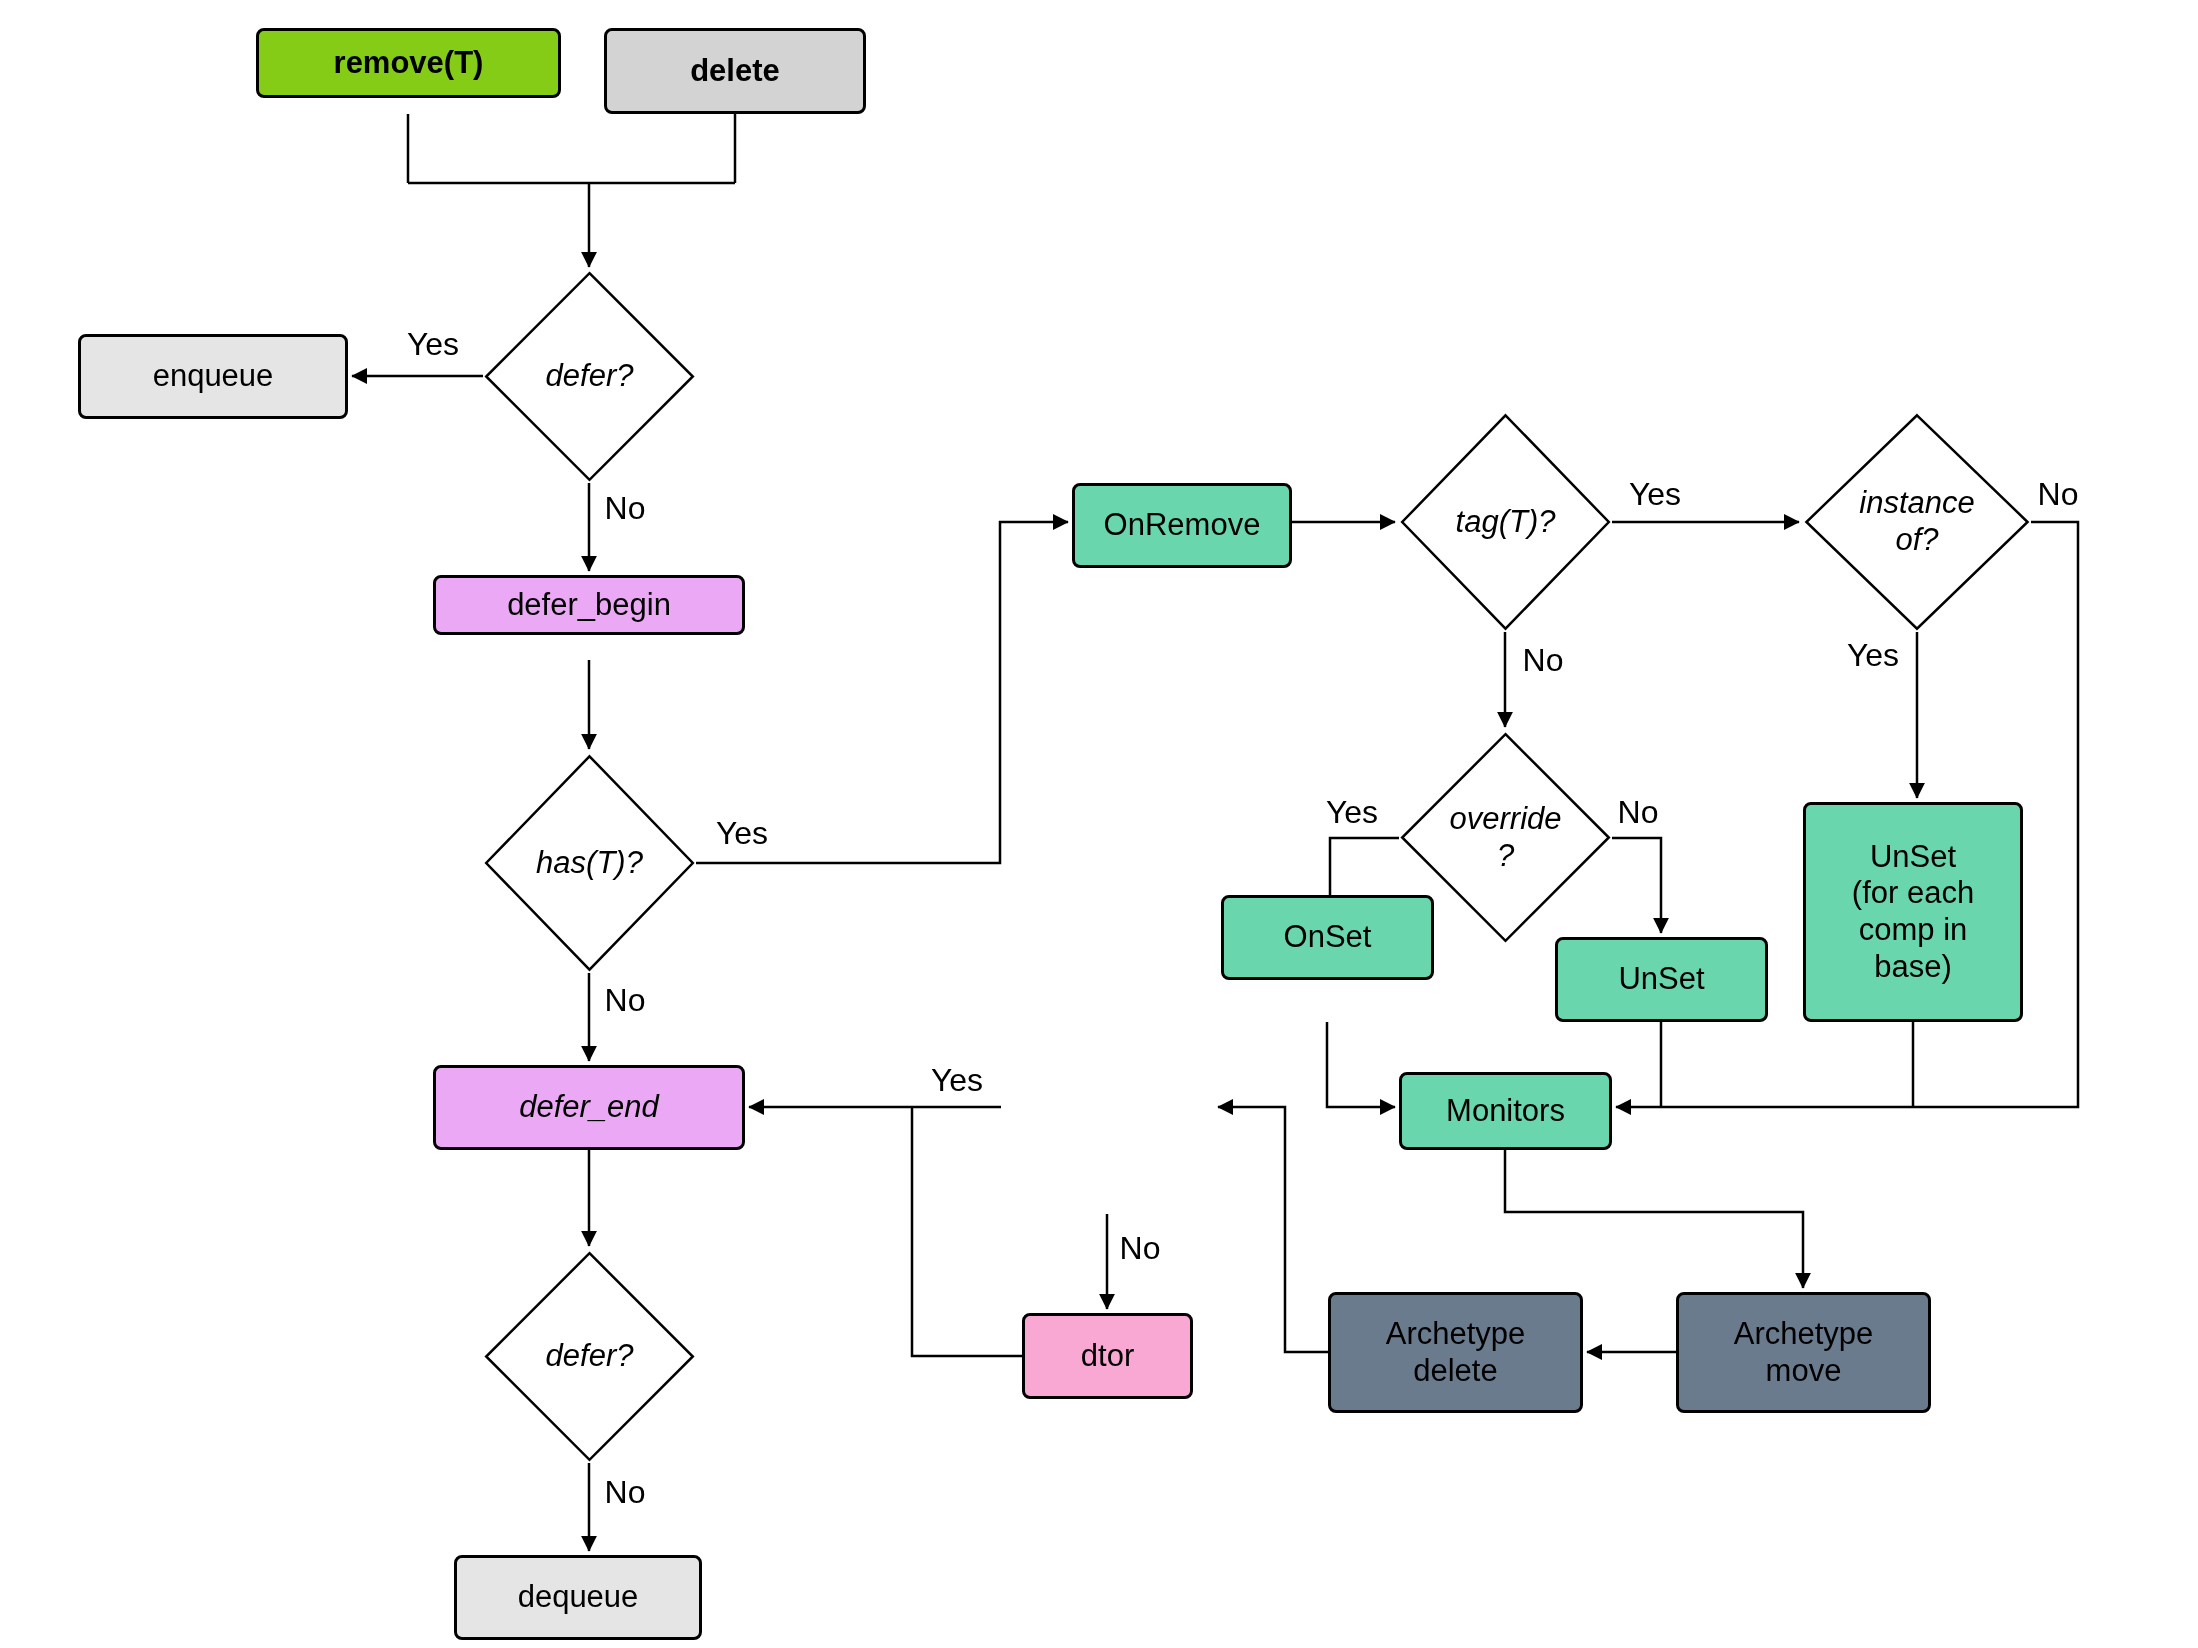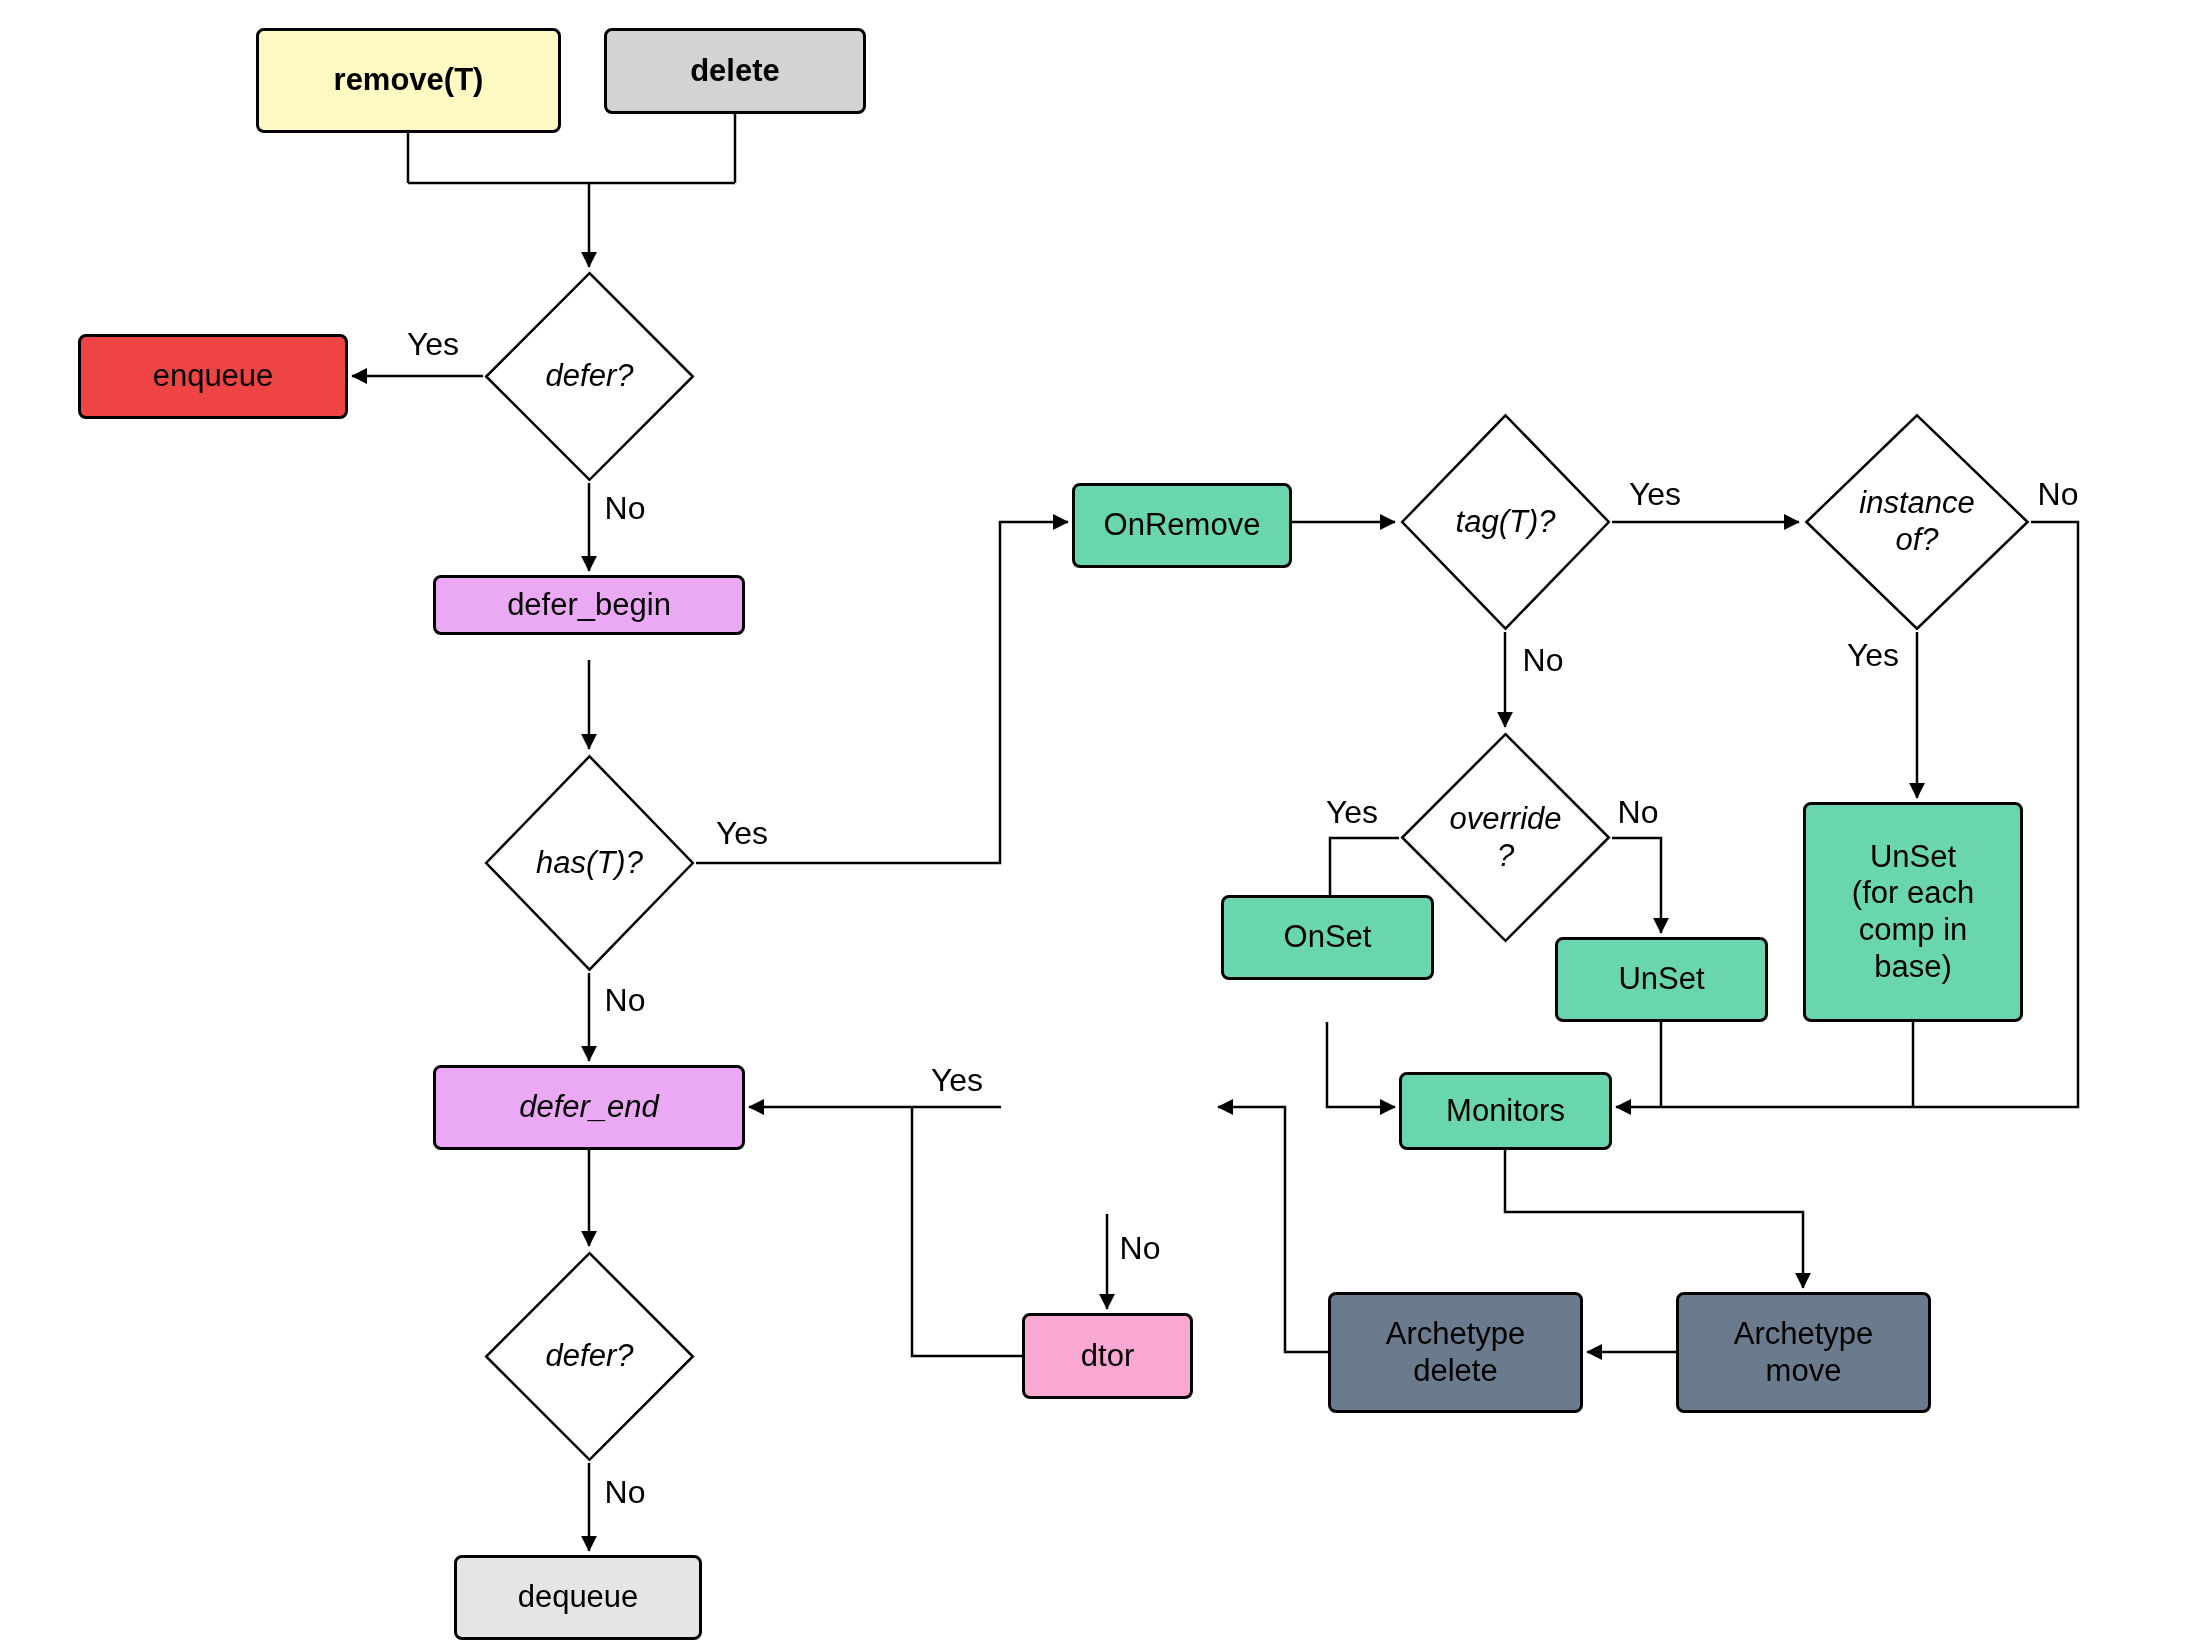--- a/index.html
+++ b/index.html
@@ -114,27 +114,27 @@
     <polyline points="1505,1150 1505,1212 1803,1212 1803,1288" marker-end="url(#arrowhead)"></polyline>
     <polyline points="1676,1352 1587,1352" marker-end="url(#arrowhead)"></polyline>
     <polyline points="1328,1352 1285,1352 1285,1107 1218,1107" marker-end="url(#arrowhead)"></polyline>
     <polyline points="1001,1107 749,1107" marker-end="url(#arrowhead)"></polyline>
     <polyline points="1107,1214 1107,1309" marker-end="url(#arrowhead)"></polyline>
     <polyline points="1022,1356 912,1356 912,1107"></polyline>
     <polyline points="589,1150 589,1246" marker-end="url(#arrowhead)"></polyline>
     <polyline points="589,1463 589,1551" marker-end="url(#arrowhead)"></polyline>
   </svg>
 
-  <div class="node bold" style="left: 256px; top: 28px; width: 305px; height: 105px; background-color: #fef9c3;">
+  <div class="node bold" style="left: 256px; top: 28px; width: 305px; height: 70px; background-color: #84cc16;">
     <span>remove(T)</span>
   </div>
   <div class="node bold" style="left: 604px; top: 28px; width: 262px; height: 86px; background-color: rgb(211, 211, 211);">
     <span>delete</span>
   </div>
-  <div class="node" style="left: 78px; top: 334px; width: 270px; height: 85px; background-color: #ef4444;">
+  <div class="node" style="left: 78px; top: 334px; width: 270px; height: 85px; background-color: #e5e5e5;">
     <span>enqueue</span>
   </div>
   <div class="node" style="left: 433px; top: 575px; width: 312px; height: 60px; background-color: rgb(235, 169, 245);">
     <span>defer_begin</span>
   </div>
   <div class="node" style="left: 433px; top: 1065px; width: 312px; height: 85px; background-color: rgb(235, 169, 245); font-style: italic;">
     <span>defer_end</span>
   </div>
   <div class="node" style="left: 454px; top: 1555px; width: 248px; height: 85px; background-color: #e5e5e5;">
     <span>dequeue</span>

